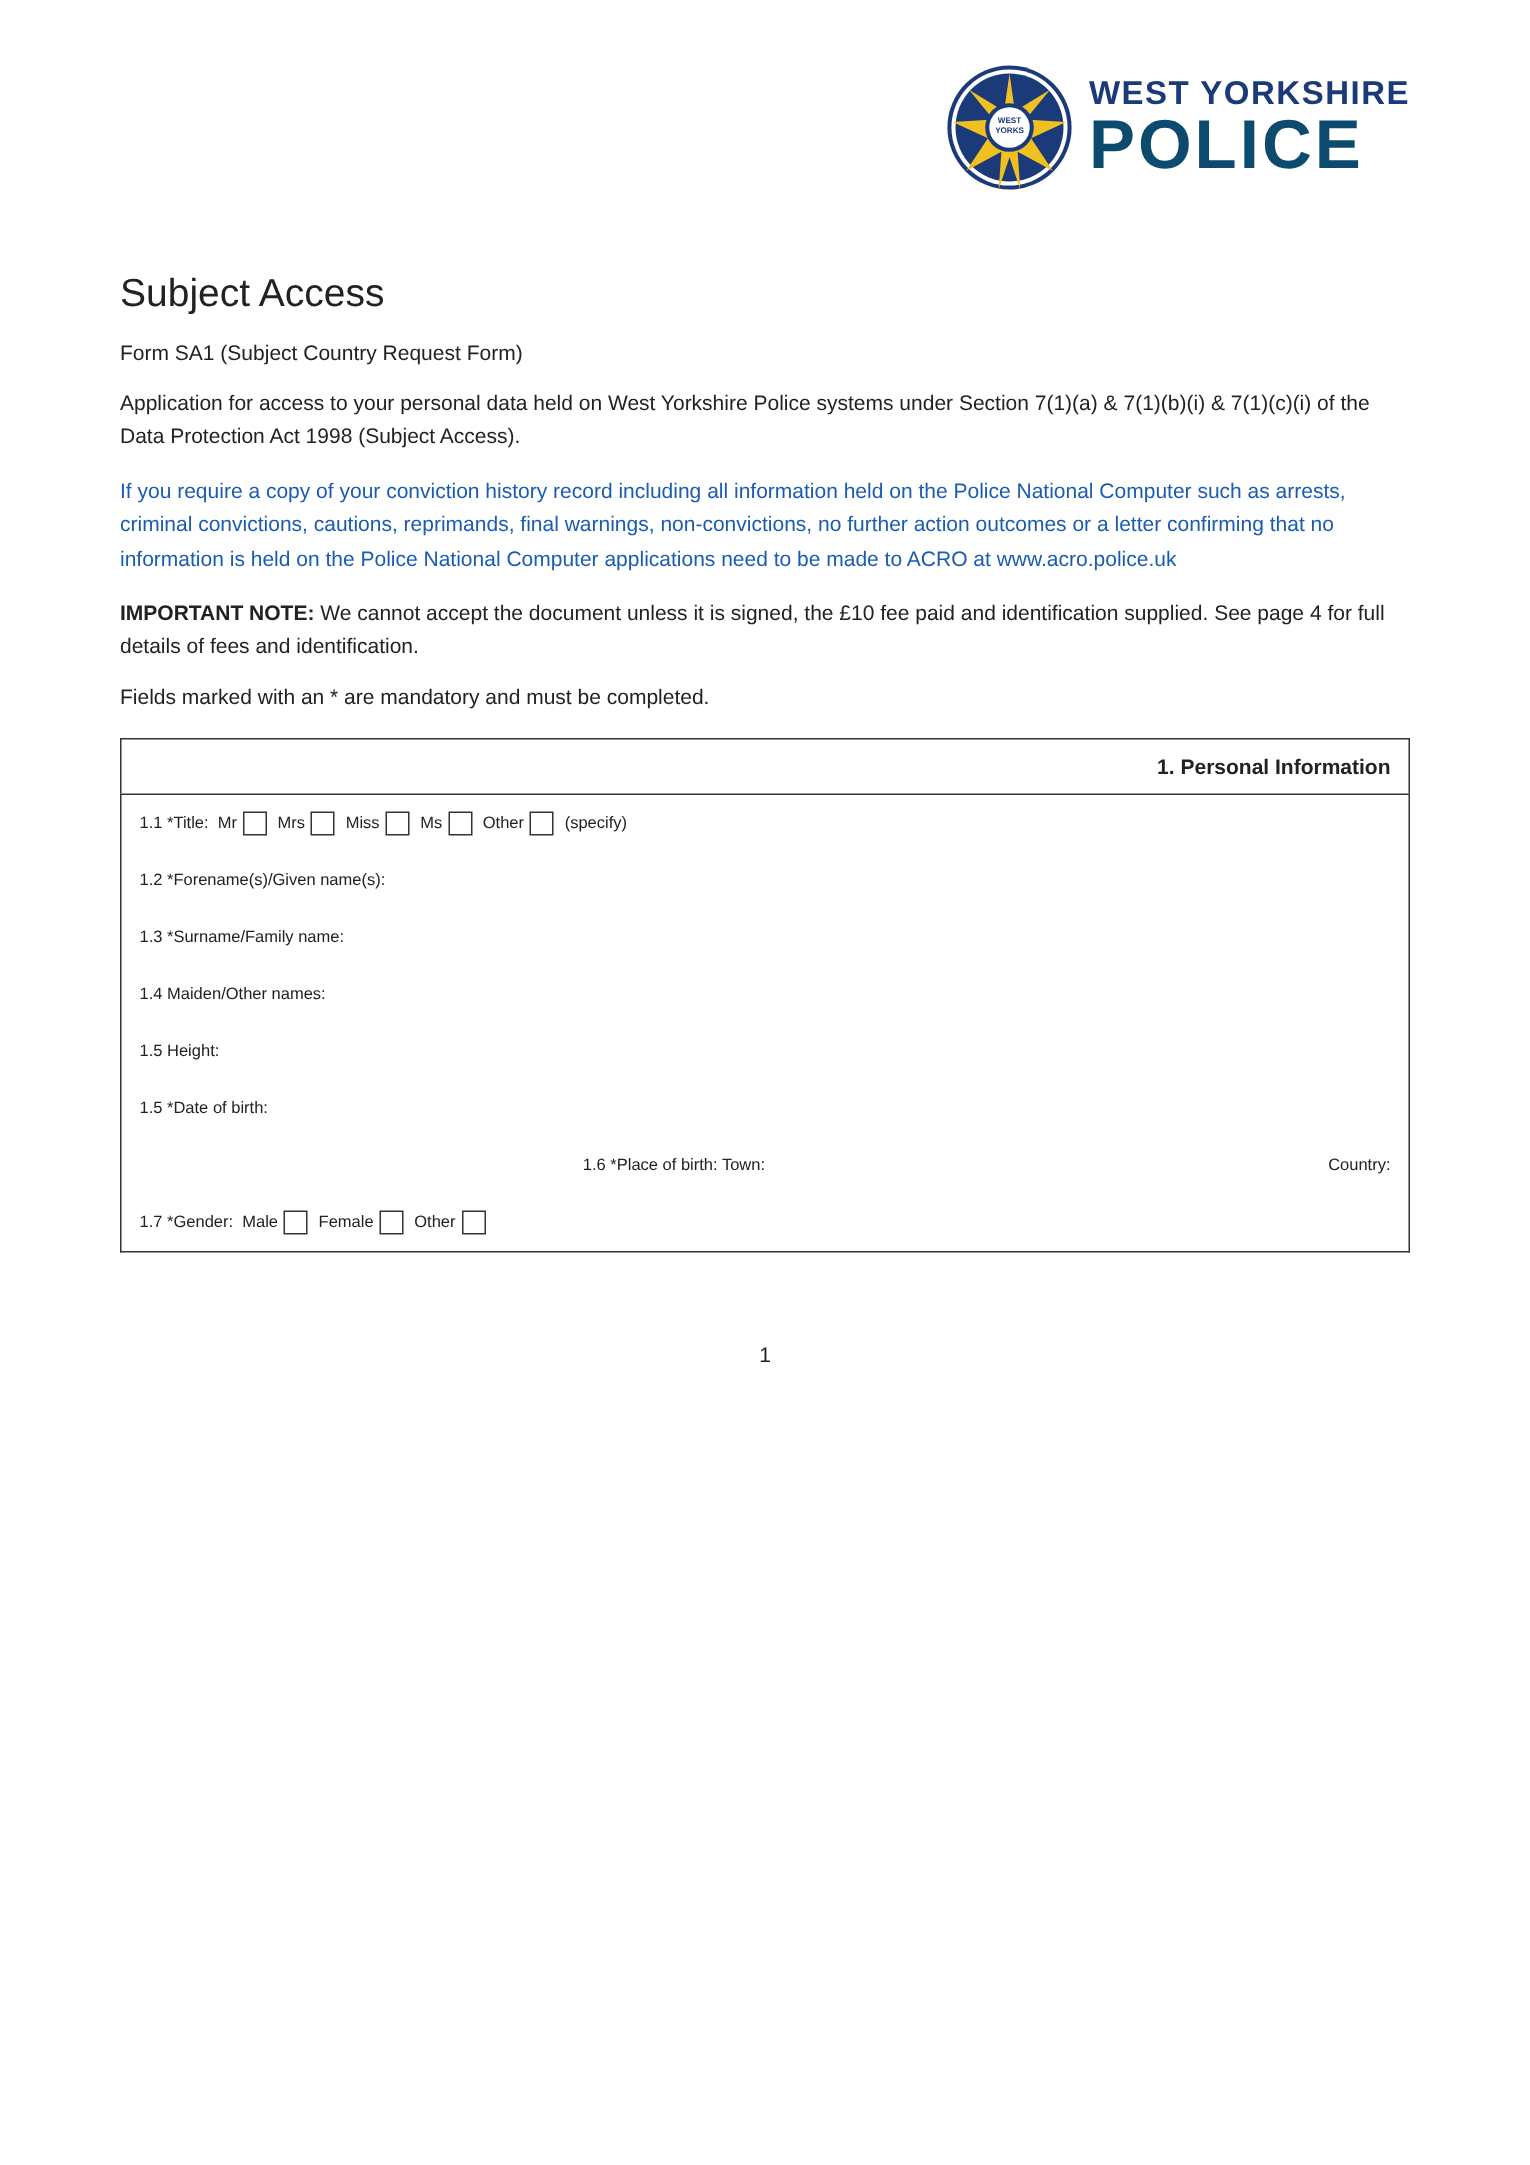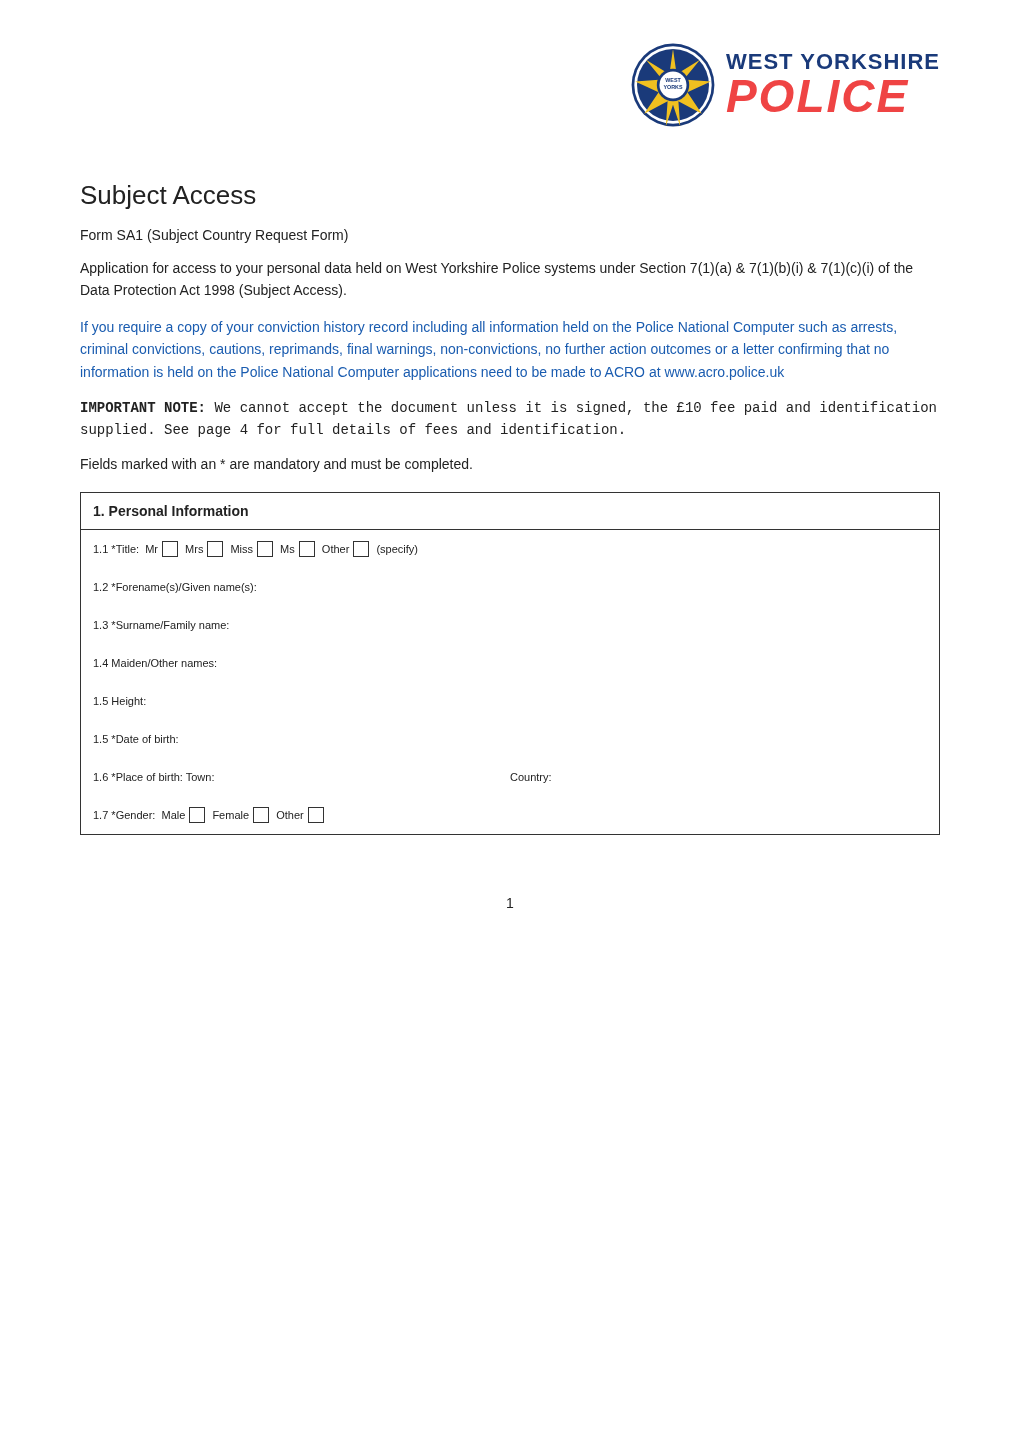--- a/index.html
+++ b/index.html
@@ -45,24 +45,23 @@
     .logo-text .wyp-top {
       font-size: 22px;
       font-weight: bold;
       color: #1a3a7a;
       letter-spacing: 1px;
     }
 
     .logo-text .wyp-bottom {
       font-size: 46px;
       font-weight: 900;
-      color: #ef4444;
+      color: #0c4a6e;
       letter-spacing: 2px;
       line-height: 1;
-      font-style: italic;
     }
 
     .page-title {
       font-size: 26px;
       font-weight: normal;
       color: #222;
       margin-bottom: 16px;
     }
 
     .form-subtitle {
@@ -83,34 +82,34 @@
       font-size: 14px;
       line-height: 1.6;
       margin-bottom: 14px;
     }
 
     .important-note {
       font-size: 14px;
       color: #222;
       margin-bottom: 14px;
       line-height: 1.6;
-      font-family: Liberation Mono, monospace;
     }
 
     .mandatory-note {
       font-size: 14px;
       color: #222;
       margin-bottom: 20px;
     }
 
     .section-table {
       width: 100%;
       border-collapse: collapse;
       border: 1px solid #333;
       margin-bottom: 30px;
+      text-align: right;
     }
 
     .section-header {
       background: #ffffff;
       border-bottom: 1px solid #333;
       padding: 10px 12px;
       font-weight: bold;
       font-size: 14px;
     }
 

